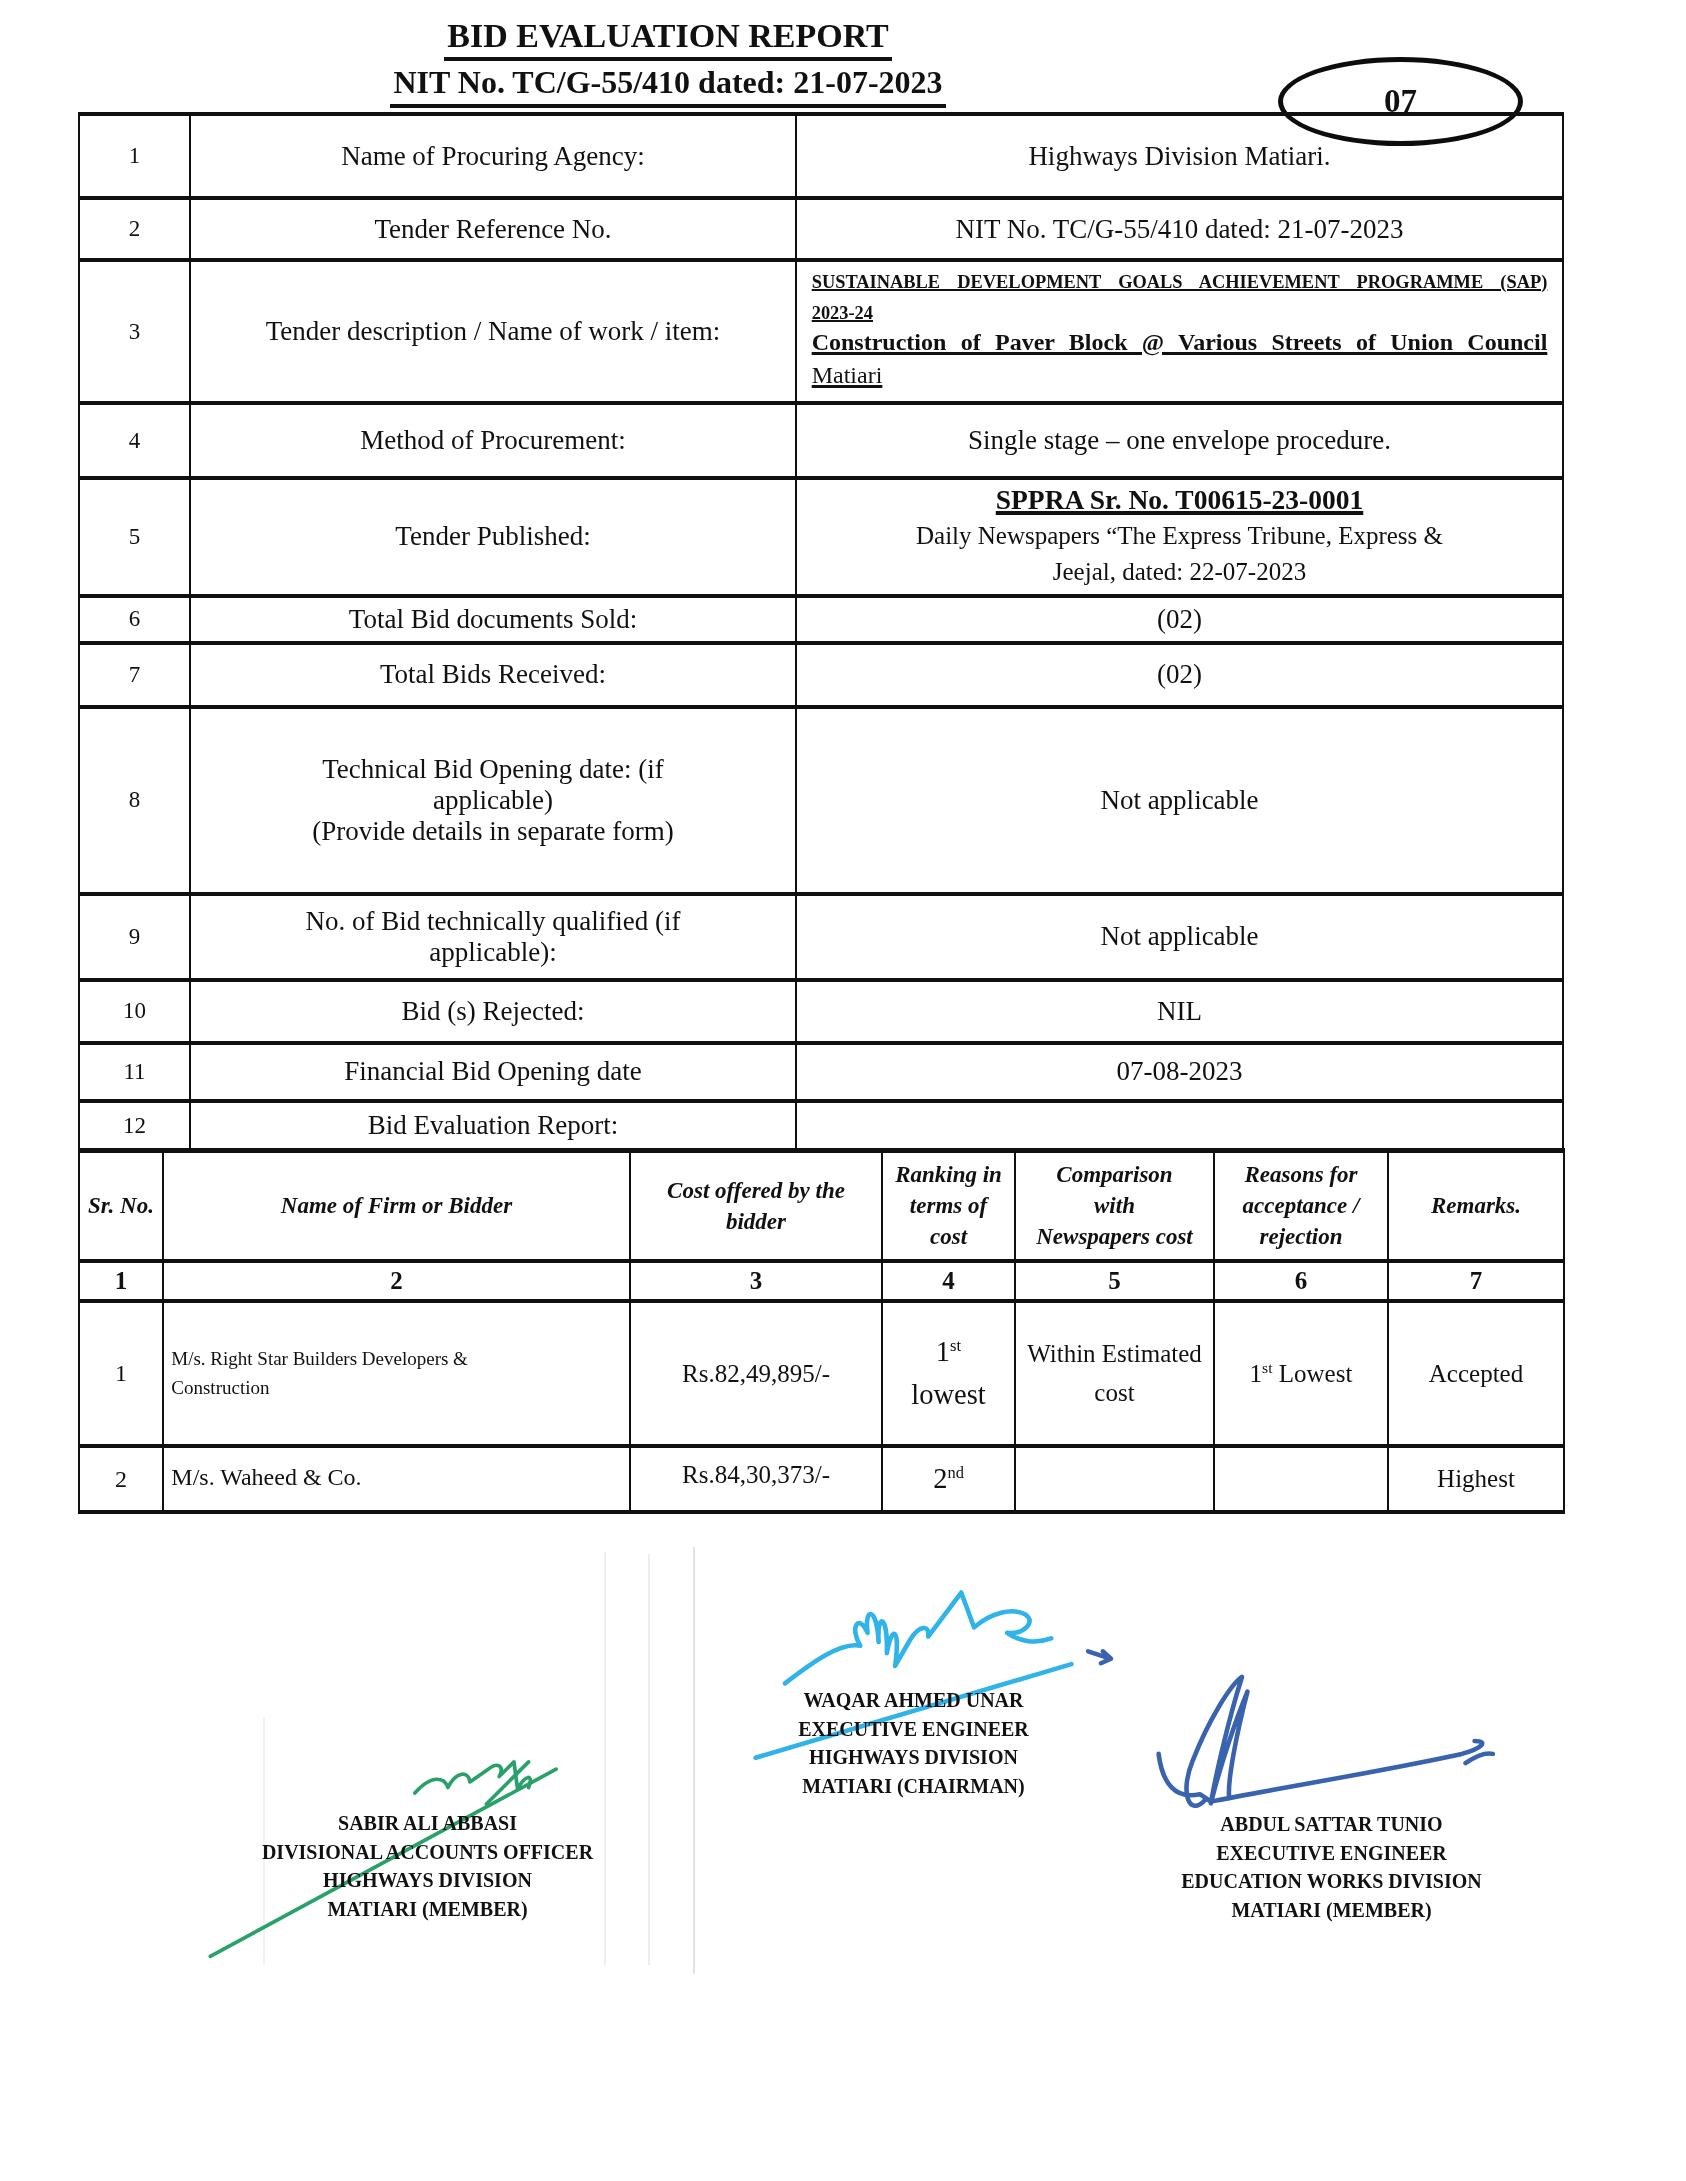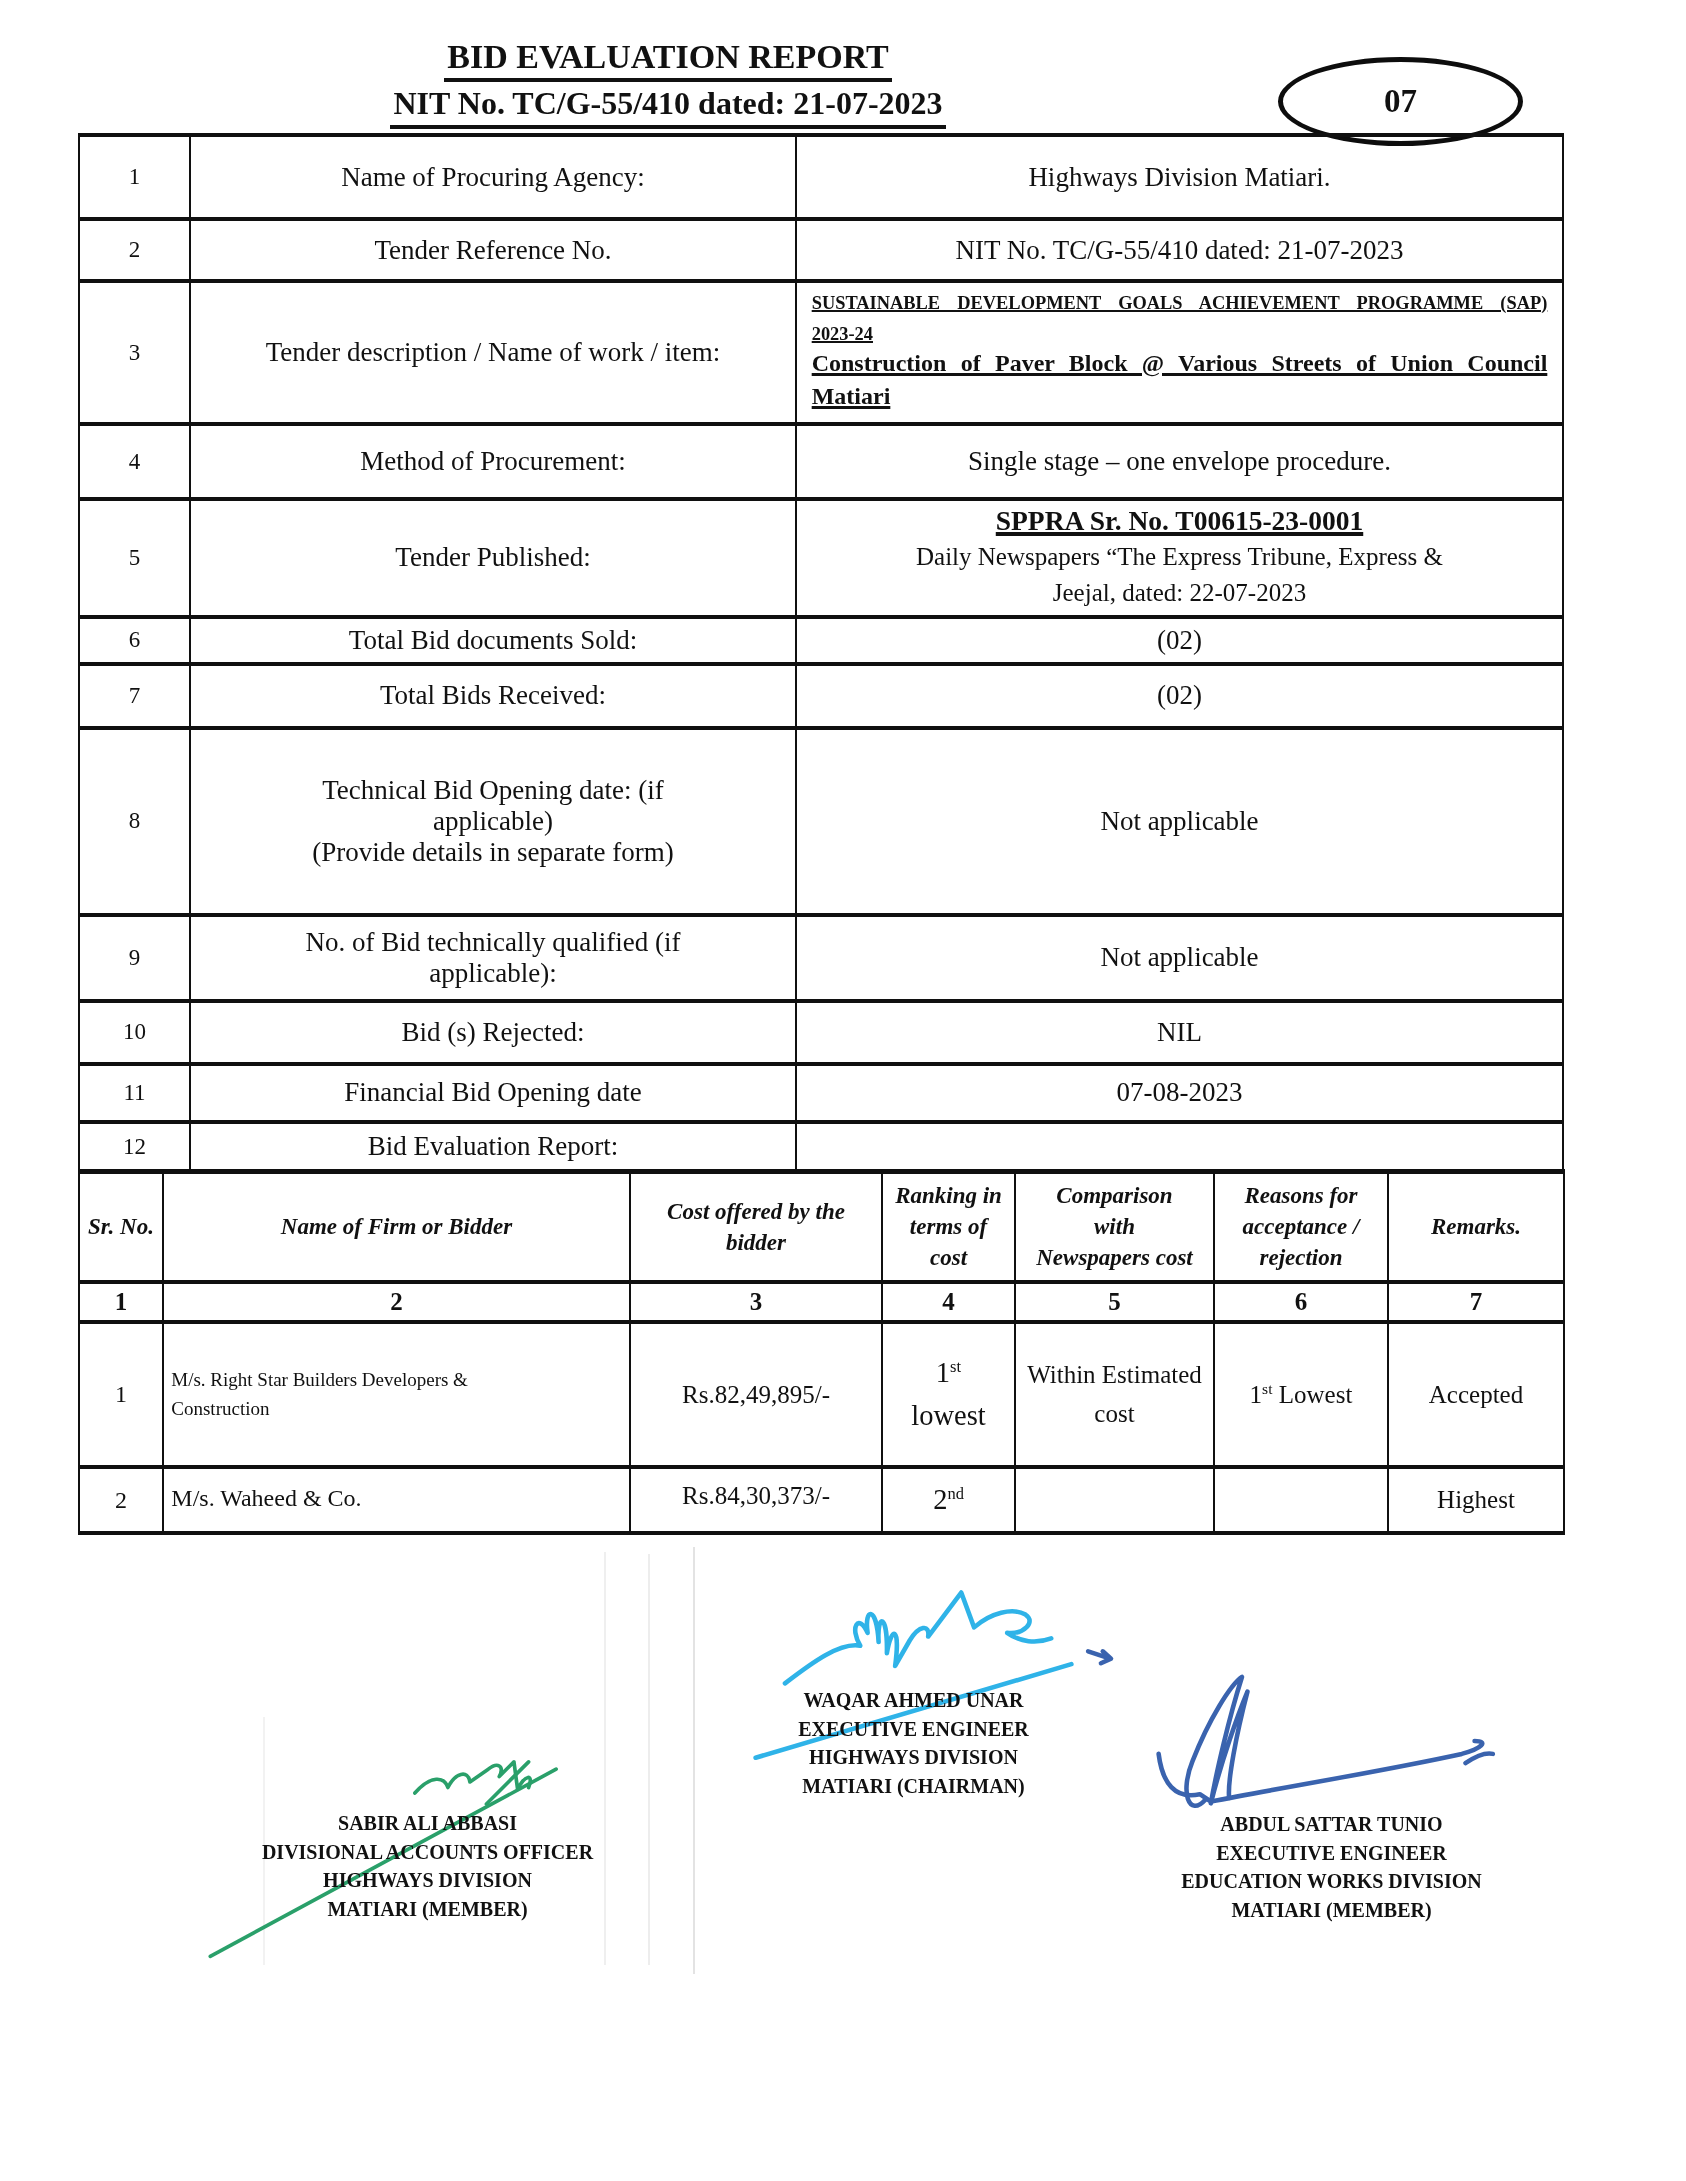--- a/index.html
+++ b/index.html
@@ -4,21 +4,21 @@
 <style>
   html,body{margin:0;padding:0;background:#ffffff;}
   .page{
     position:relative;
     width:1686px;height:2182px;
     background:#ffffff;
     font-family:"Liberation Serif","DejaVu Serif",serif;
     color:#111111;
     overflow:hidden;
   }
-  .doc{position:absolute;left:78px;top:37px;width:1180px;}
+  .doc{position:absolute;left:78px;top:16px;width:1180px;}
   .hdr{text-align:center;}
   .hdr .t1{font-size:34px;font-weight:bold;line-height:40px;}
   .hdr .t2{font-size:32px;font-weight:bold;line-height:42px;}
   .hdr .t1 span,.hdr .t2 span{display:inline-block;border-bottom:4.6px solid #111;padding:0 3.7px 0.9px 3.7px;}
   .hdr .t3{font-size:27.5px;line-height:33px;}
 
   .stamp{
     position:absolute;left:1278px;top:57px;width:235px;height:79px;
     border:5.5px solid #0d0d0d;border-radius:50%;
     display:flex;align-items:center;justify-content:center;
@@ -31,21 +31,21 @@
     text-align:center;vertical-align:middle;
     padding:3.7px 7.3px;overflow:hidden;
   }
   .info td{font-size:27px;}
   .info td.num{font-size:23px;}
   .narrow{max-width:459px;margin:0 auto;}
   .cell-left{text-align:left;vertical-align:top;padding:7.3px 14.7px 11px 14.7px;}
   .sap1{font-size:18.4px;font-weight:bold;text-decoration:underline;text-decoration-thickness:1.8px;text-align:justify;text-align-last:justify;line-height:1.35;}
   .sap2{font-size:18.4px;font-weight:bold;text-decoration:underline;text-decoration-thickness:1.8px;display:inline-block;}
   .work1{font-size:24px;font-weight:bold;text-decoration:underline;text-decoration-thickness:2.8px;text-align:justify;text-align-last:justify;line-height:1.4;}
-  .work2{font-size:24px;font-weight:bold;text-decoration:underline;text-decoration-thickness:2.8px;display:inline-block;}
+  .work2{font-size:24px;font-weight:normal;text-decoration:underline;text-decoration-thickness:2.8px;display:inline-block;}
   .sppra{font-size:27.5px;font-weight:bold;text-decoration:underline;text-decoration-thickness:3.7px;margin-bottom:1.8px;}
   .pub{font-size:25px;line-height:1.45;max-width:588px;margin:0 auto;}
 
   .bid td{font-size:25px;}
   .bid .hcell{font-style:italic;font-weight:bold;font-size:23px;line-height:1.35;}
   .bid .hcell .wrapbox{display:inline-block;max-width:158px;}
   .bid .numrow td{font-weight:bold;font-size:25px;padding:0.9px 3.7px;}
   .bid .sr{font-size:24px;}
   .firm{font-size:19px;text-align:left;line-height:1.5;max-width:367px;}
   .firm-top{vertical-align:top;padding-top:11px;}

